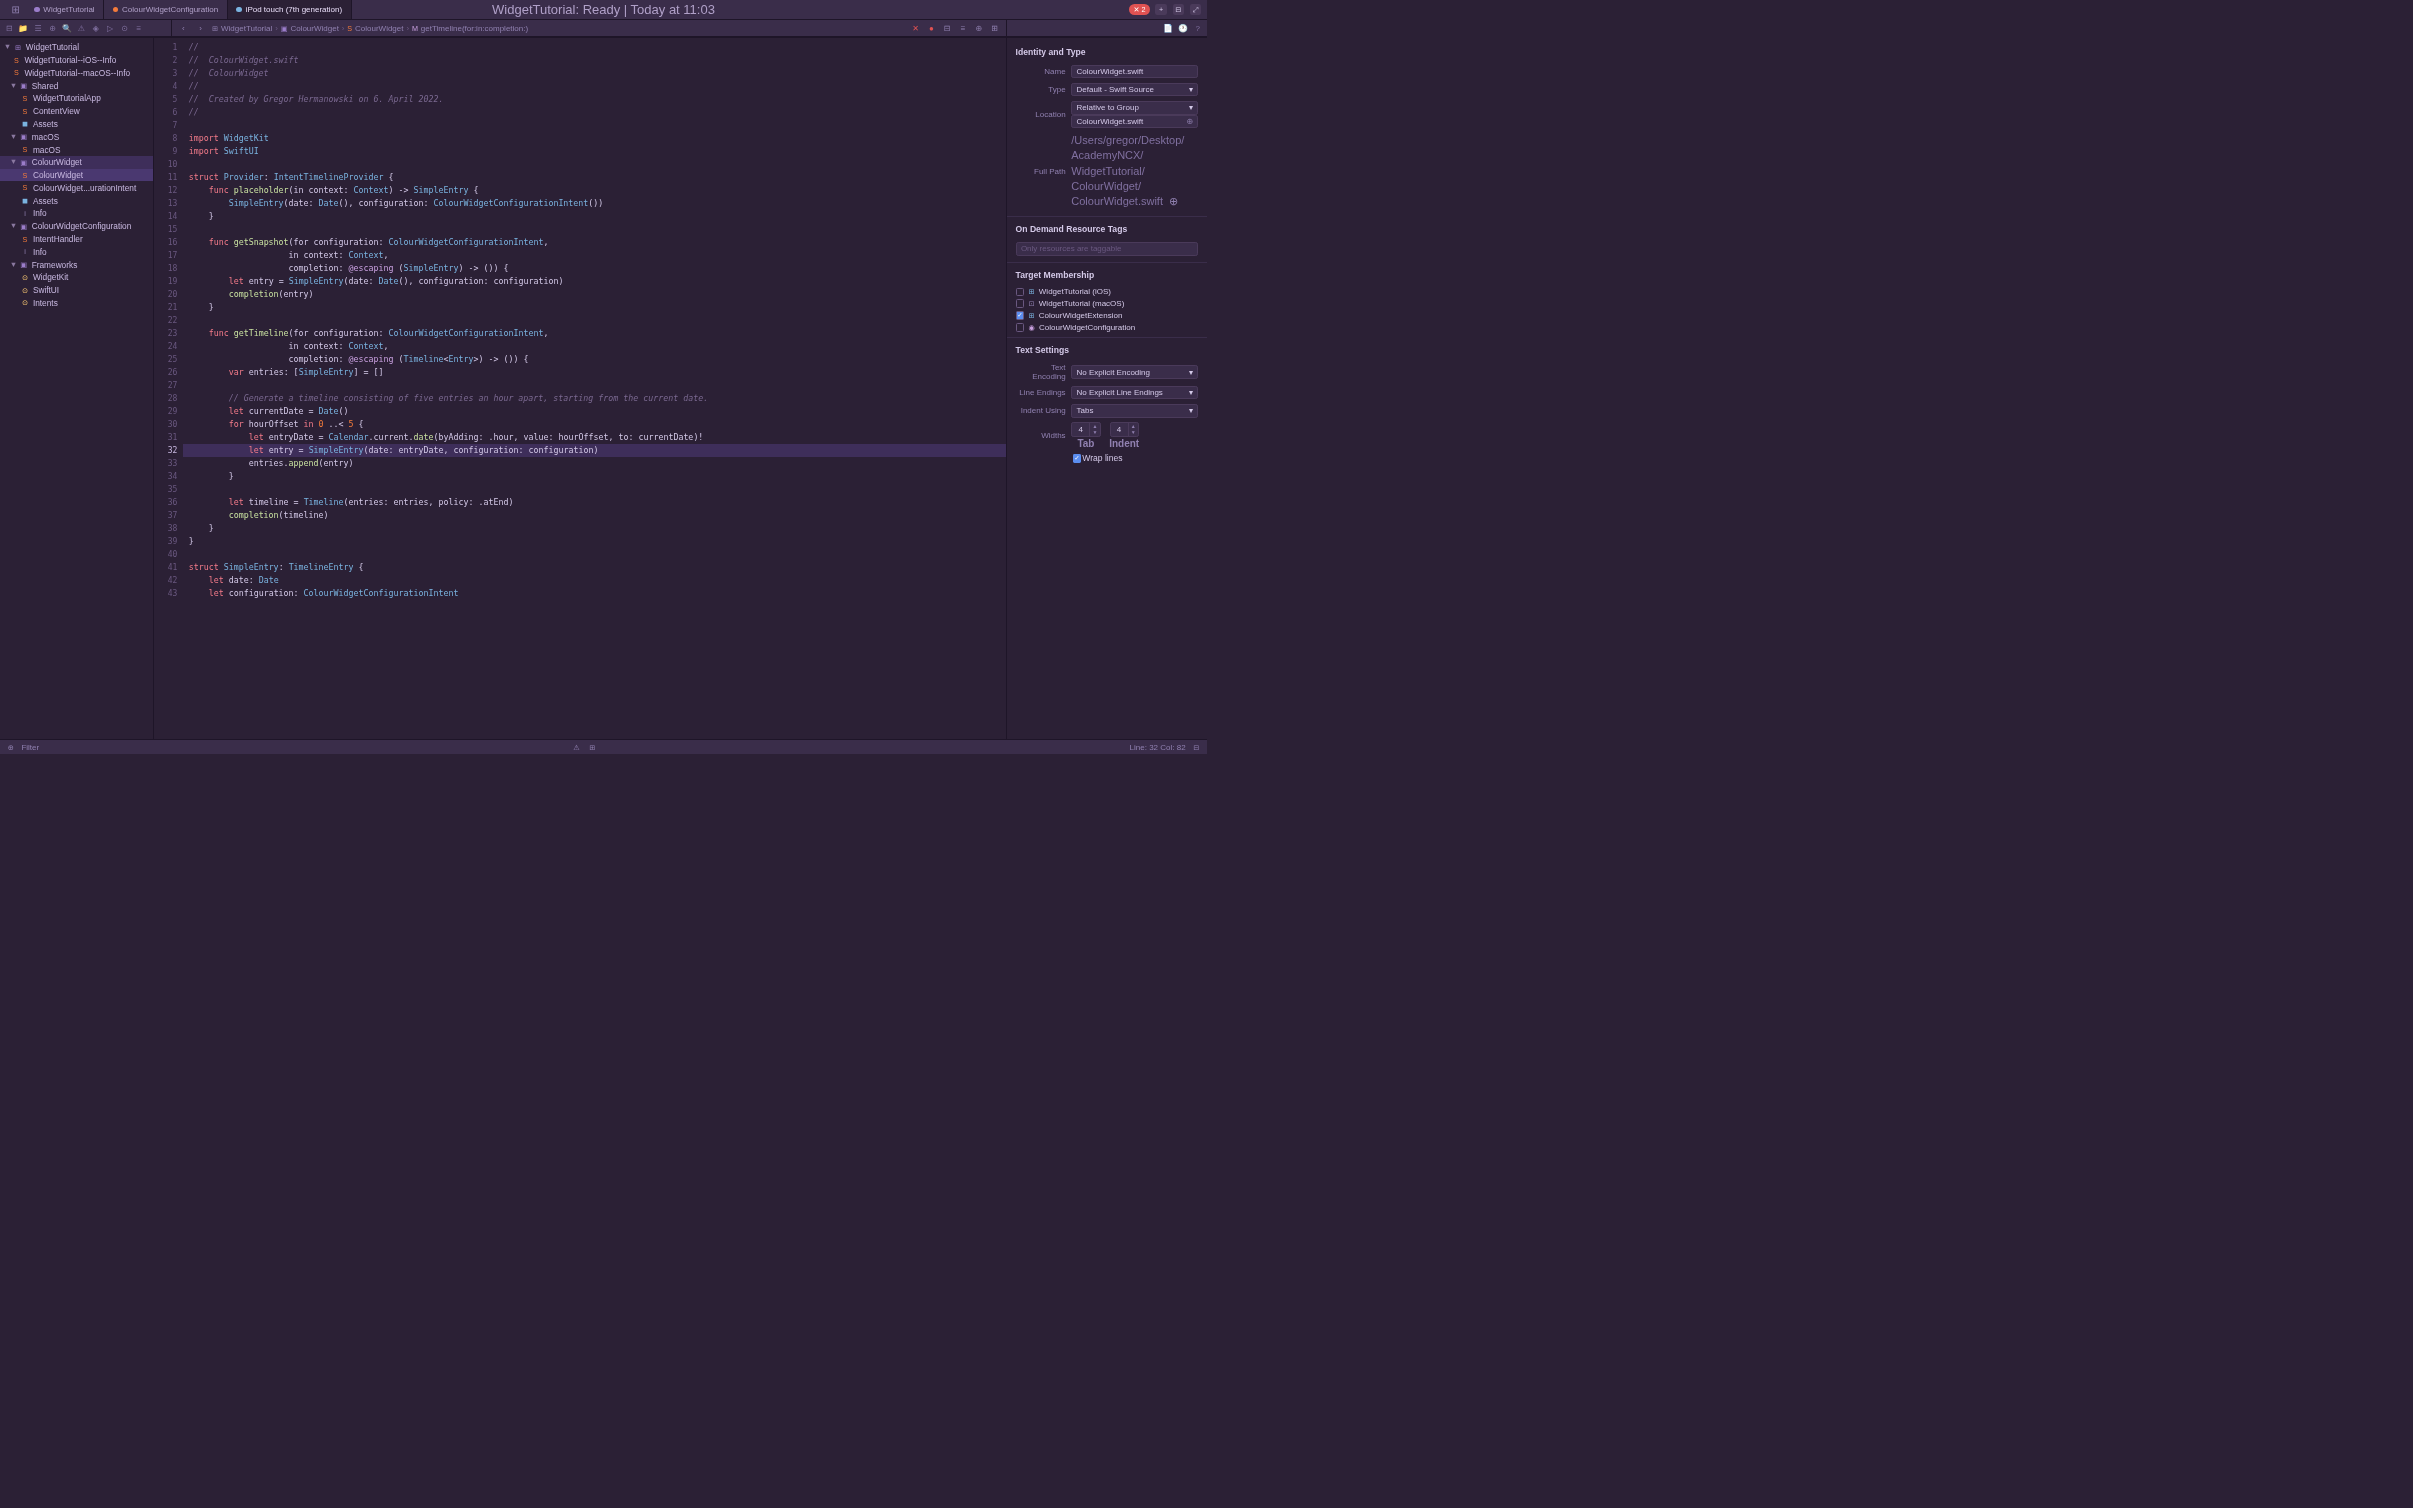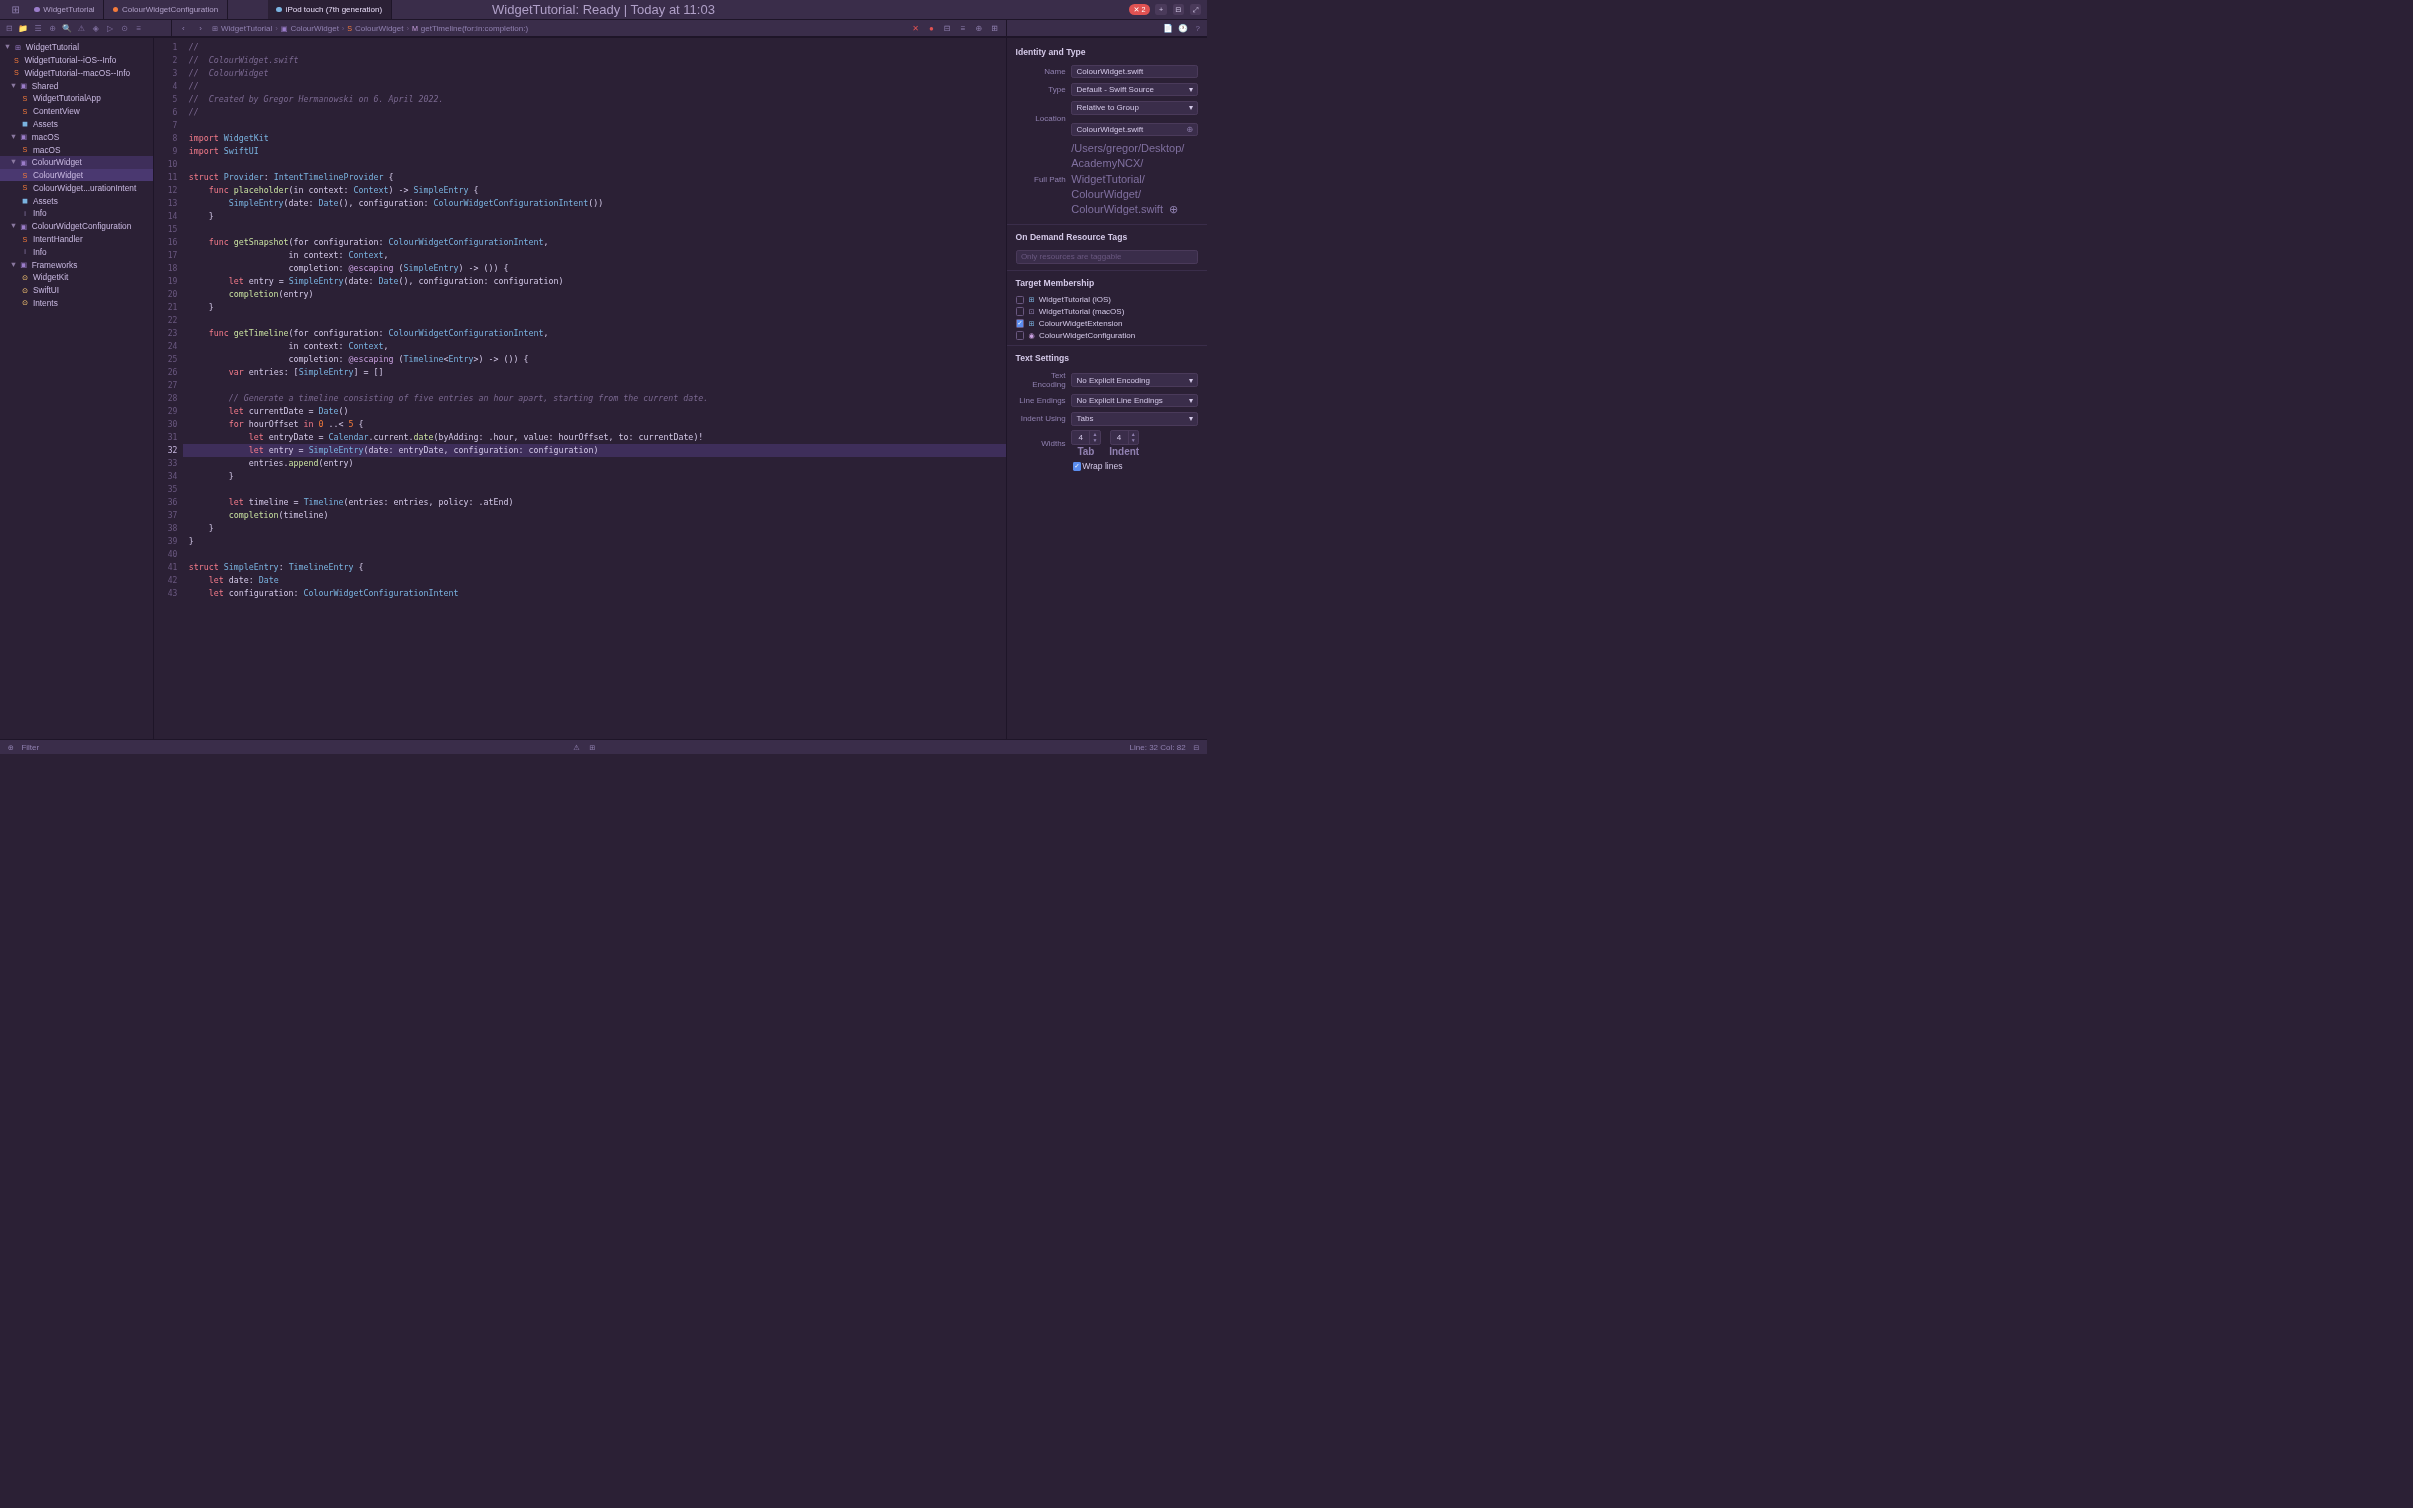--- a/index.html
+++ b/index.html
@@ -37,21 +37,20 @@
       height: 100%;
       font-size: 8px;
       color: #b0a0c8;
       border-right: 0.7px solid #1e1528;
       gap: 3.6px;
       cursor: pointer;
     }
     .tab.active {
       background: #2b2035;
       color: #e8ddf8;
-      margin-left: 40px;
     }
     .tab-dot {
       width: 5.7px;
       height: 5.7px;
       border-radius: 50%;
       background: #9b7dca;
     }
     .tab-dot.swift { background: #f47b3b; }
     .tab-dot.iphone { background: #7ab3e0; }
     .title-center {
@@ -734,21 +733,21 @@
     <div class="inspector-row">
       <span class="inspector-label">Type</span>
       <div class="inspector-select">
         <span>Default - Swift Source</span>
         <span>▾</span>
       </div>
     </div>
 
     <div class="inspector-row">
       <span class="inspector-label">Location</span>
-      <div style="flex:1; display:flex; flex-direction:column; gap:8px;">
+      <div style="flex:1; display:flex; flex-direction:column; gap:0;">
         <div class="inspector-select">
           <span>Relative to Group</span>
           <span>▾</span>
         </div>
         <div class="inspector-text-field">
           <span>ColourWidget.swift</span>
           <span style="float:right; color:#9080b0;">⊕</span>
         </div>
       </div>
     </div>

